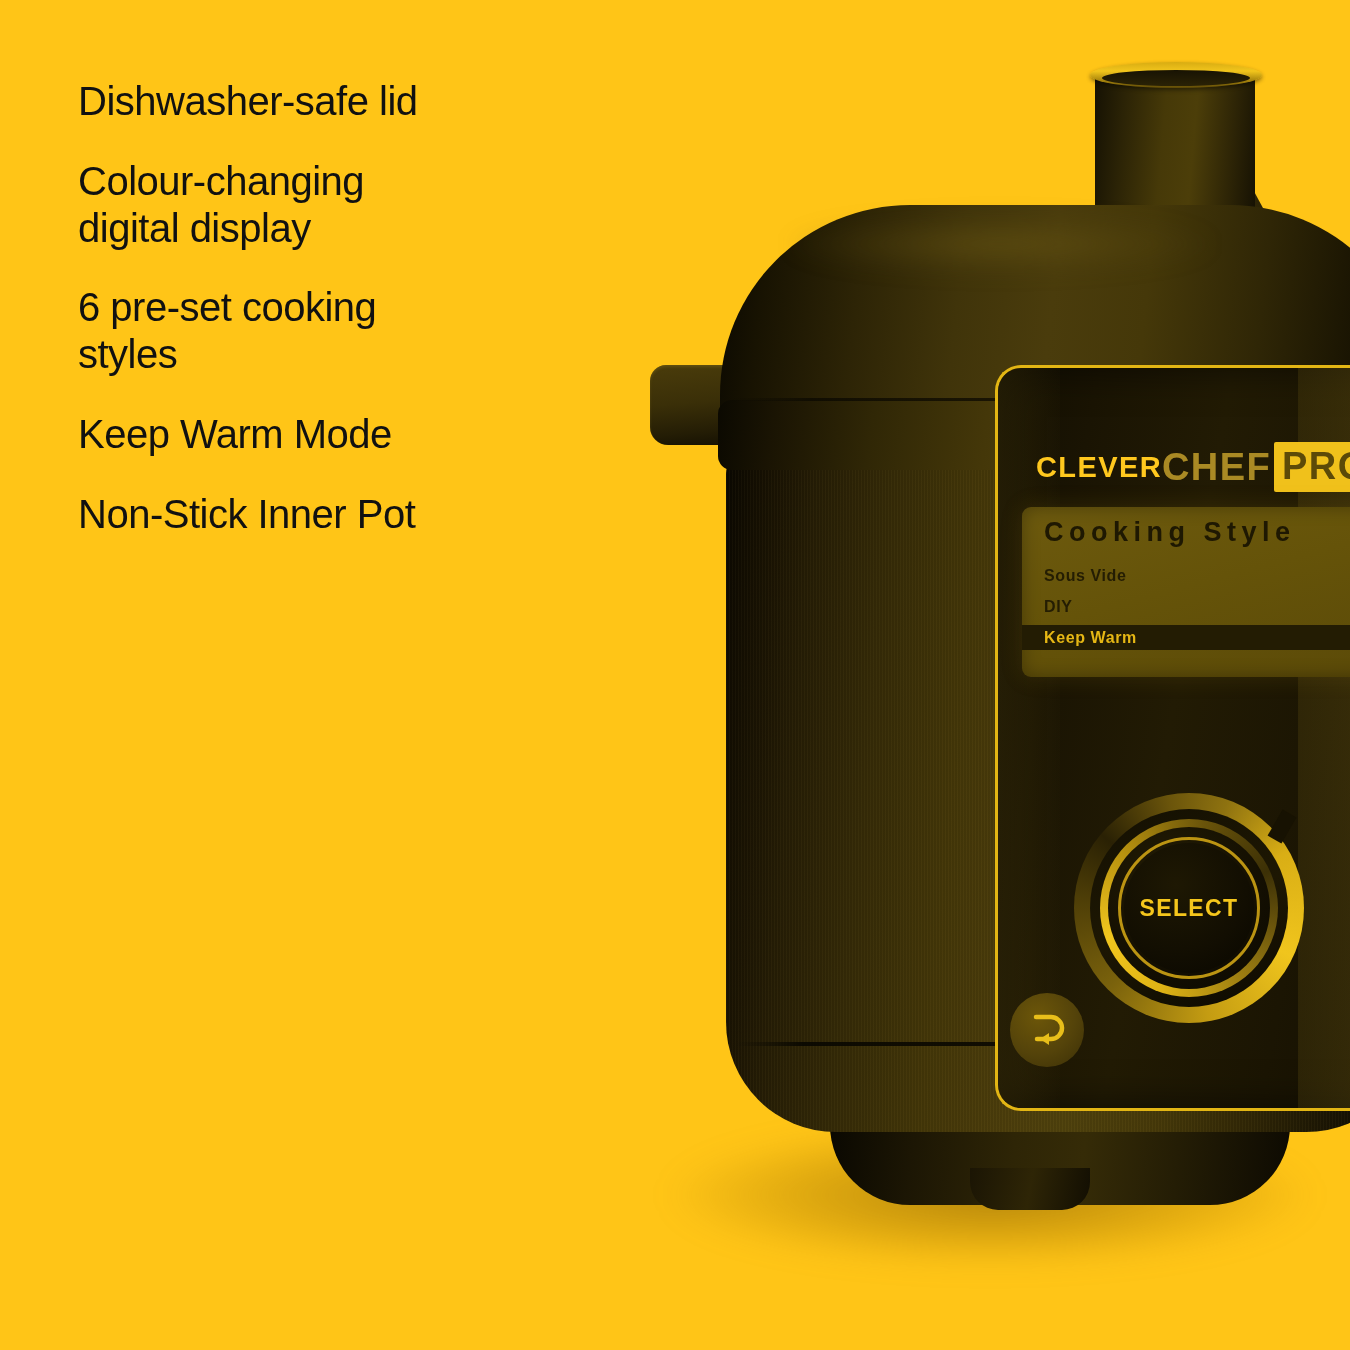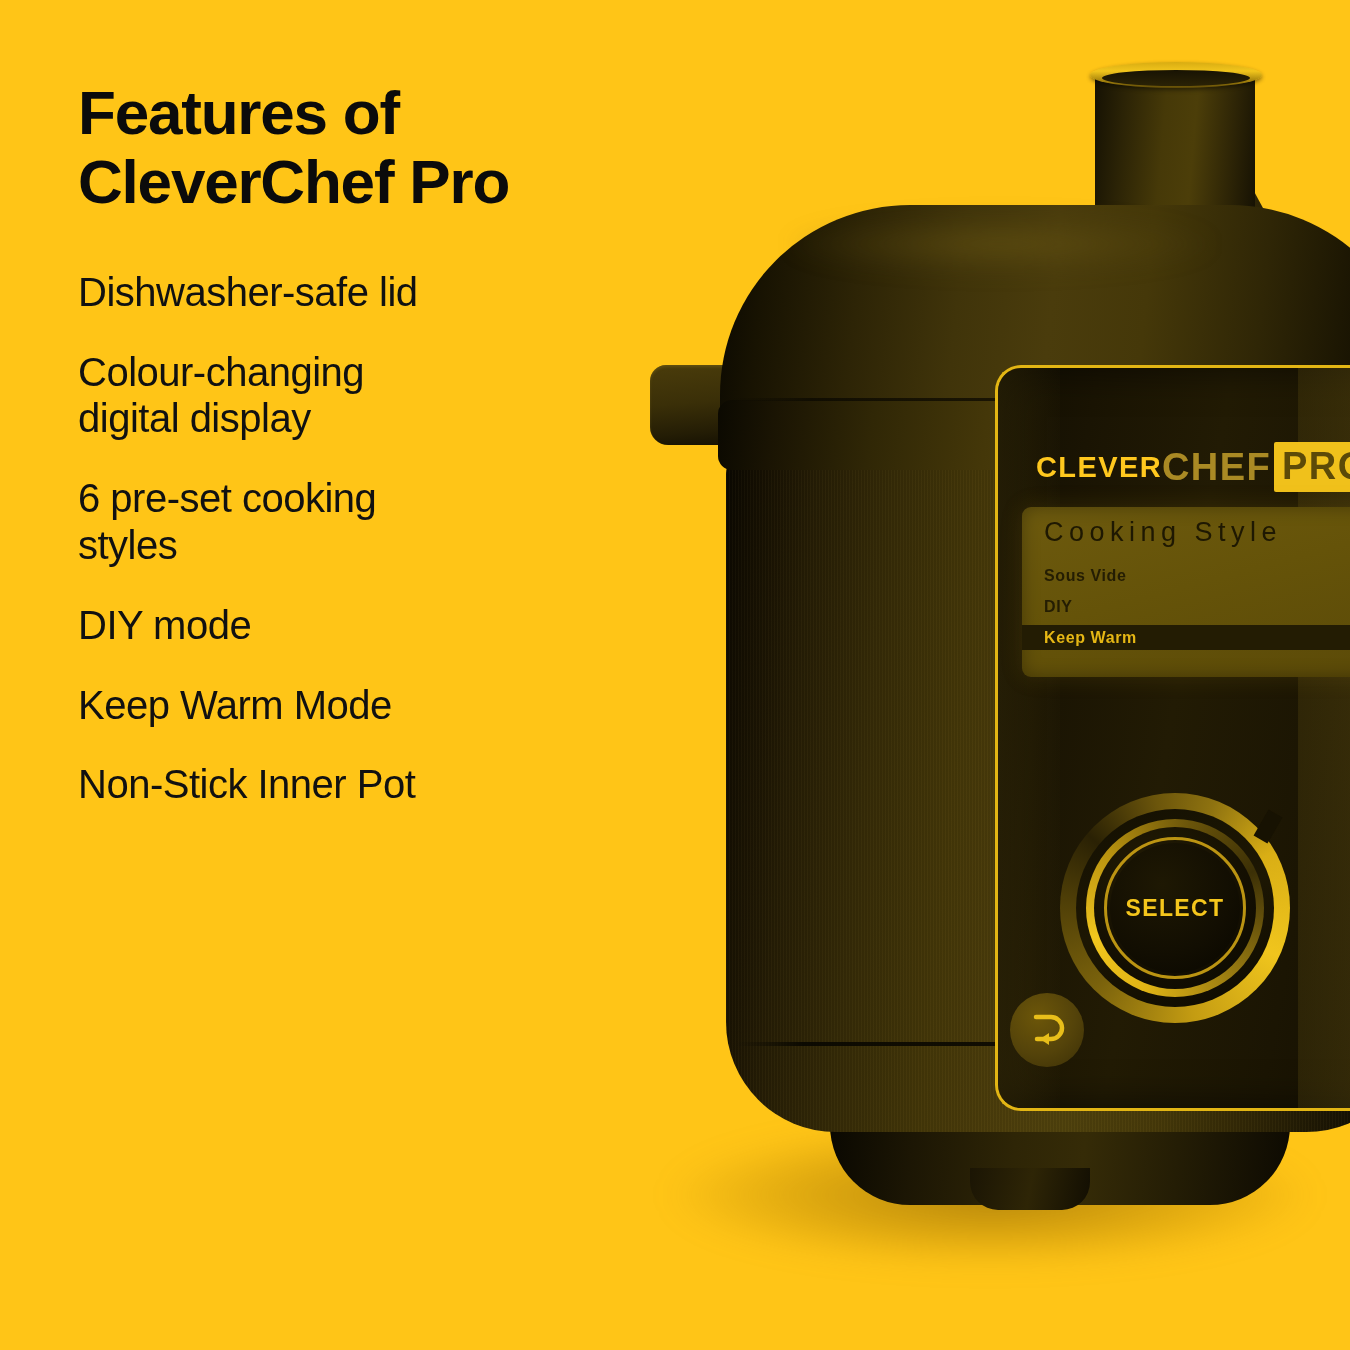--- a/index.html
+++ b/index.html
@@ -347,21 +347,21 @@
     background: linear-gradient(165deg, #6d5a0e 0%, #655309 45%, #5b4a08 100%);
     box-shadow: inset 0 0 18px rgba(0,0,0,0.32), 0 0 22px rgba(160,130,20,0.18);
     z-index: 20;
     overflow: hidden;
   }
   #lcd-title {
     position: absolute;
     left: 22px;
     top: 10px;
     font-size: 27px;
-    font-weight: normal;
+    font-weight: bold;
     letter-spacing: 5.5px;
     color: #1e1802;
     white-space: nowrap;
   }
   .lcd-row {
     position: absolute;
     left: 0;
     width: 100%;
     height: 25px;
     display: flex;
@@ -377,21 +377,21 @@
   .lcd-row.selected {
     background: #231c03;
   }
   .lcd-row.selected .lcd-row-label {
     color: #E6B714;
   }
 
   
   #dial-wrap {
     position: absolute;
-    left: 62px;
+    left: 76px;
     top: 425px;
     width: 230px;
     height: 230px;
     z-index: 22;
   }
   #dial-ring-outer {
     position: absolute;
     inset: 0;
     border-radius: 50%;
     background: conic-gradient(from 20deg,
@@ -470,30 +470,27 @@
     justify-content: center;
   }
   #back-icon { display: block; }
 </style>
 </head>
 <body>
 
 <div id="stage">
 
   <div id="text-col">
-    <h1 id="page-title">Features of
-CleverChef Pro</h1>
 
     <ul id="feature-list">
       <li class="feature-item">Dishwasher-safe lid</li>
       <li class="feature-item">Colour-changing
 digital display</li>
       <li class="feature-item">6 pre-set cooking
 styles</li>
-      <li class="feature-item">DIY mode</li>
       <li class="feature-item">Keep Warm Mode</li>
       <li class="feature-item">Non-Stick Inner Pot</li>
     </ul>
   </div>
 
   <div id="cooker">
 
     <div id="cooker-shadow"></div>
 
     <div id="body-foot"></div>

